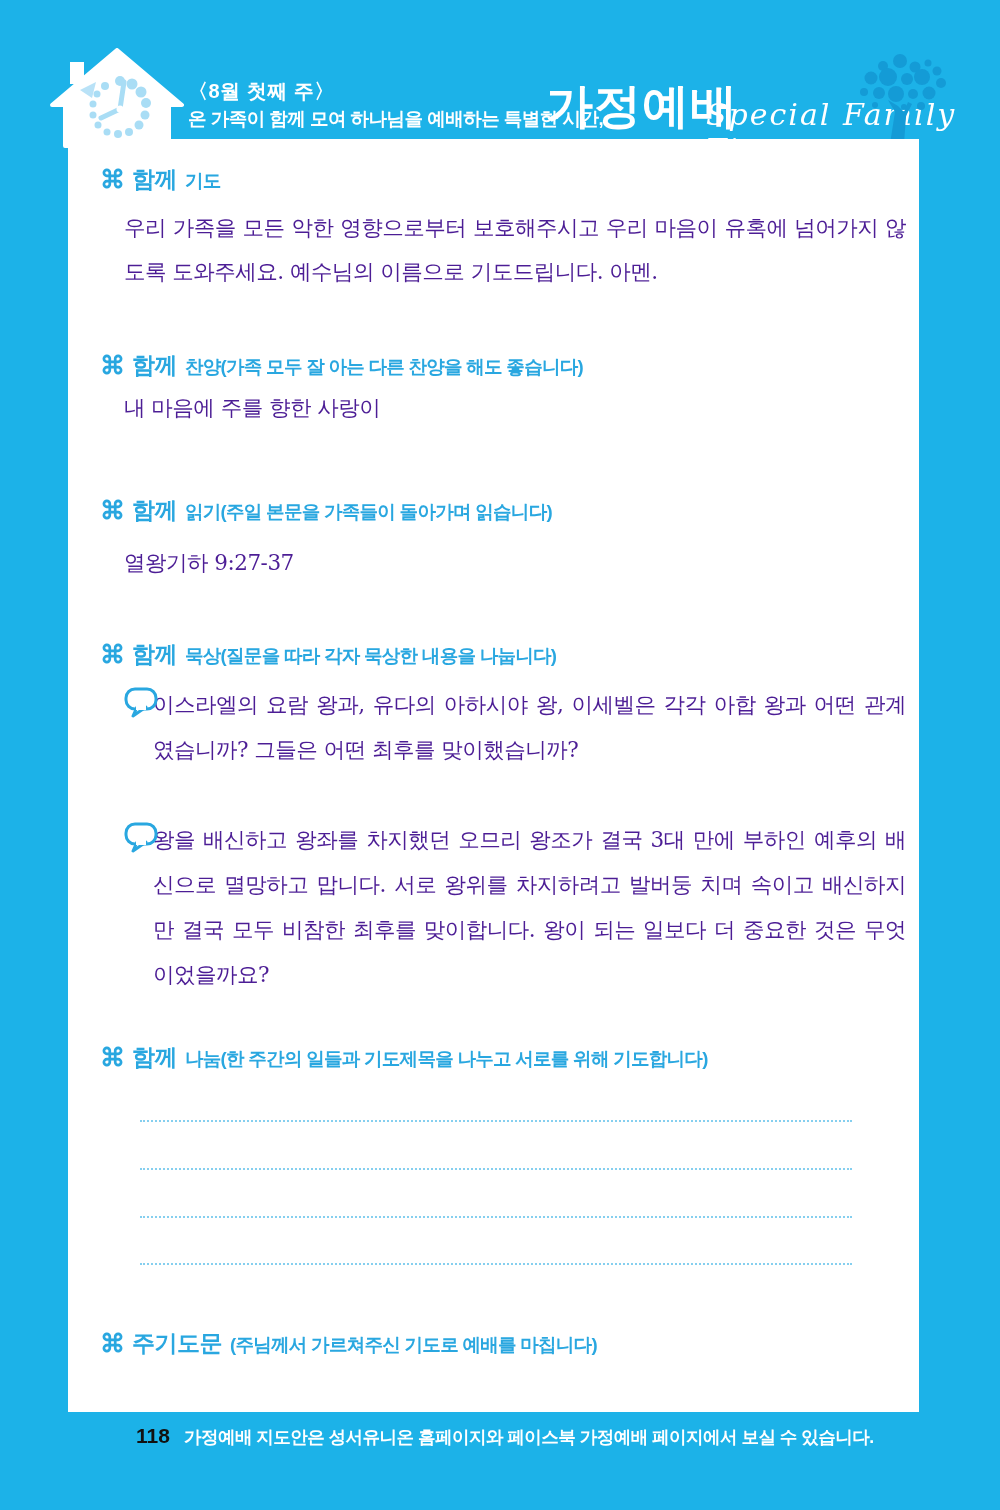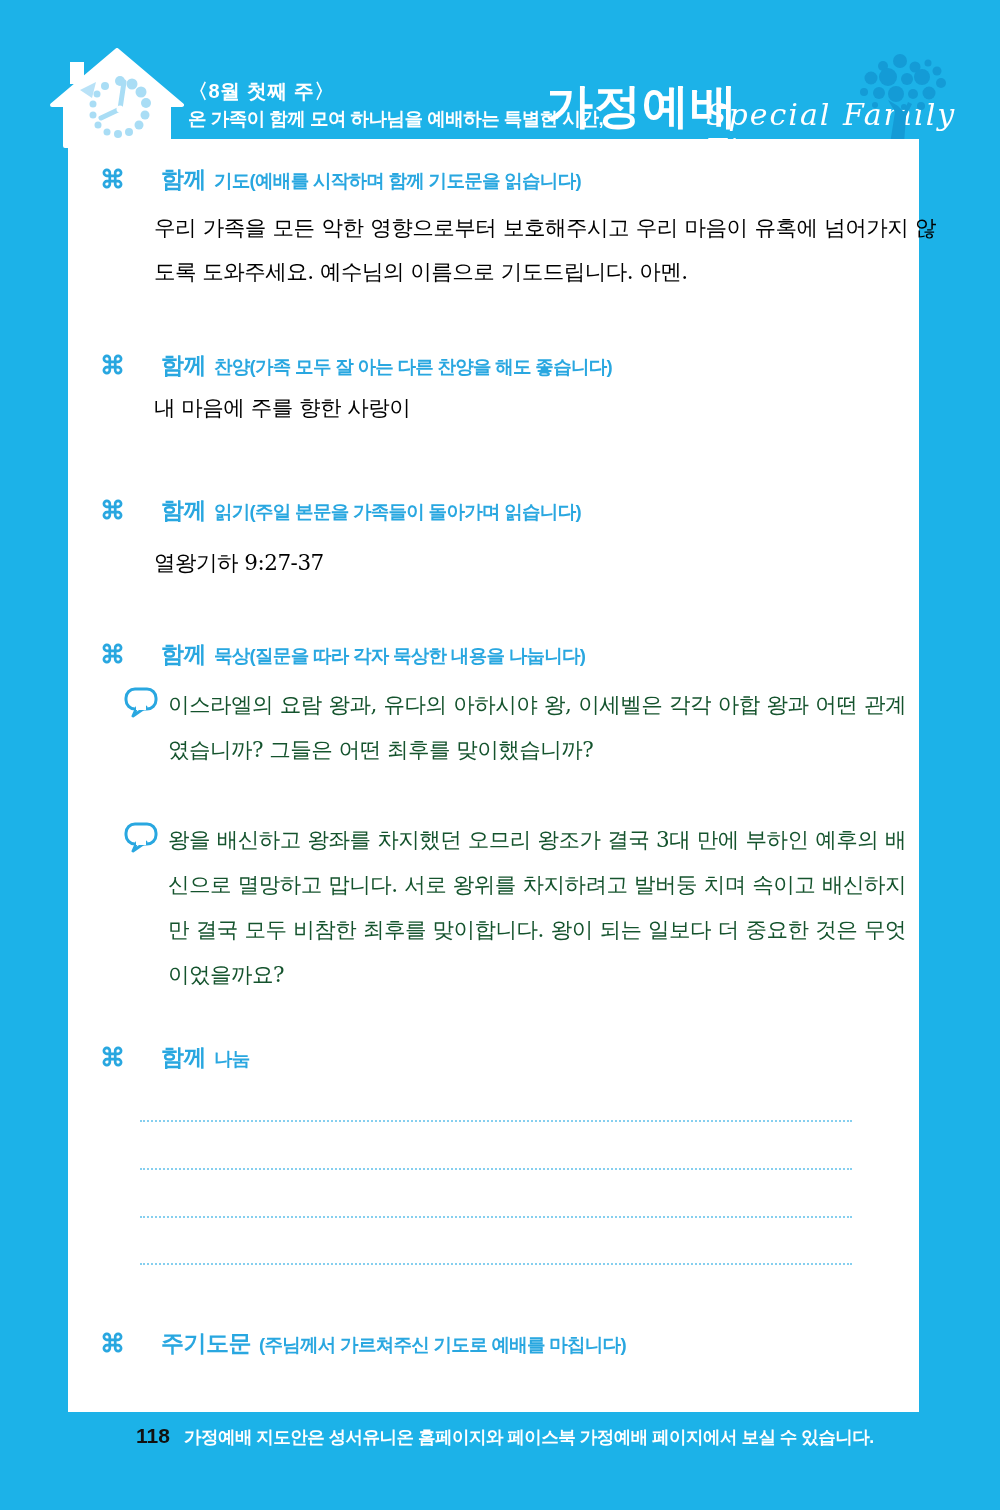--- a/index.html
+++ b/index.html
@@ -36,39 +36,39 @@
   .tree-icon{position:absolute;left:852px;top:50px;}
   
   .sec-head{
     position:absolute;left:100px;
     display:flex;align-items:baseline;
     color:#29a7e0;white-space:nowrap;
   }
   .sec-marker{
     font-size:25px;font-weight:bold;margin-right:7px;position:relative;top:1px;
   }
-  .sec-label{font-size:23px;font-weight:bold;letter-spacing:-0.5px;margin-right:8px;margin-left:29px;}
+  .sec-label{font-size:23px;font-weight:bold;letter-spacing:-0.5px;margin-right:8px;}
   .sec-name{font-size:18.5px;font-weight:bold;letter-spacing:-0.7px;}
   .sec-desc{font-size:18.5px;font-weight:bold;letter-spacing:-0.7px;}
   
   .body-text{
     position:absolute;
     font-family:"DejaVu Serif", serif;
-    color:#000000;font-size:21.5px;line-height:44px;
-    text-align:justify;word-break:break-all;letter-spacing:-0.5px;margin-left:30px;
+    color:#4c1d95;font-size:21.5px;line-height:44px;
+    text-align:justify;word-break:break-all;letter-spacing:-0.5px;
   }
   .single-line{white-space:nowrap;}
   .question{
     position:absolute;left:124px;width:782px;
   }
   .q-icon{position:absolute;left:0;top:4px;}
   .q-text{
-    margin-left:44px;
+    margin-left:29px;
     font-family:"DejaVu Serif", serif;
-    color:#14532d;font-size:21.5px;line-height:45px;
+    color:#4c1d95;font-size:21.5px;line-height:45px;
     text-align:justify;word-break:break-all;letter-spacing:-0.5px;
   }
   
   .write-line{
     position:absolute;left:140px;width:712px;height:0;
     border-top:2.5px dotted #85cfef;
   }
   
   .footer{
     position:absolute;left:88px;top:1424px;
@@ -141,21 +141,20 @@
       <path d="M38 94 L43 62 L36 50 L46 56 L52 62 L56 52 L60 54 L54 66 L52 94 Z" fill="#149bd6"></path>
     </svg>
   </div>
 
   <div class="content"></div>
 
   <div class="sec-head" style="top:164px;">
     <span class="sec-marker">⌘</span>
     <span class="sec-label">함께</span>
     <span class="sec-name">기도</span>
-    <span class="sec-desc">(예배를 시작하며 함께 기도문을 읽습니다)</span>
   </div>
   <div class="body-text" style="left:124px;top:206px;width:782px;">우리 가족을 모든 악한 영향으로부터 보호해주시고 우리 마음이 유혹에 넘어가지 않도록 도와주세요. 예수님의 이름으로 기도드립니다. 아멘.</div>
 
   <div class="sec-head" style="top:350px;">
     <span class="sec-marker">⌘</span>
     <span class="sec-label">함께</span>
     <span class="sec-name">찬양</span>
     <span class="sec-desc">(가족 모두 잘 아는 다른 찬양을 해도 좋습니다)</span>
   </div>
   <div class="body-text single-line" style="left:124px;top:386px;">내 마음에 주를 향한 사랑이</div>
@@ -194,20 +193,21 @@
         <rect x="12" y="19" width="10" height="5" fill="#ffffff"></rect>
       </svg>
     </span>
     <div class="q-text">왕을 배신하고 왕좌를 차지했던 오므리 왕조가 결국 3대 만에 부하인 예후의 배신으로 멸망하고 맙니다. 서로 왕위를 차지하려고 발버둥 치며 속이고 배신하지만 결국 모두 비참한 최후를 맞이합니다. 왕이 되는 일보다 더 중요한 것은 무엇이었을까요?</div>
   </div>
 
   <div class="sec-head" style="top:1042px;">
     <span class="sec-marker">⌘</span>
     <span class="sec-label">함께</span>
     <span class="sec-name">나눔</span>
+    <span class="sec-desc">(한 주간의 일들과 기도제목을 나누고 서로를 위해 기도합니다)</span>
   </div>
 
   <div class="write-line" style="top:1120px;"></div>
   <div class="write-line" style="top:1168px;"></div>
   <div class="write-line" style="top:1216px;"></div>
   <div class="write-line" style="top:1263px;"></div>
 
   <div class="sec-head" style="top:1328px;">
     <span class="sec-marker">⌘</span>
     <span class="sec-label">주기도문</span>

